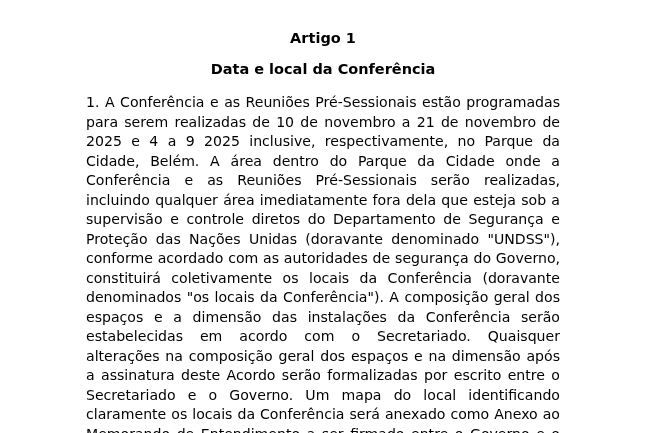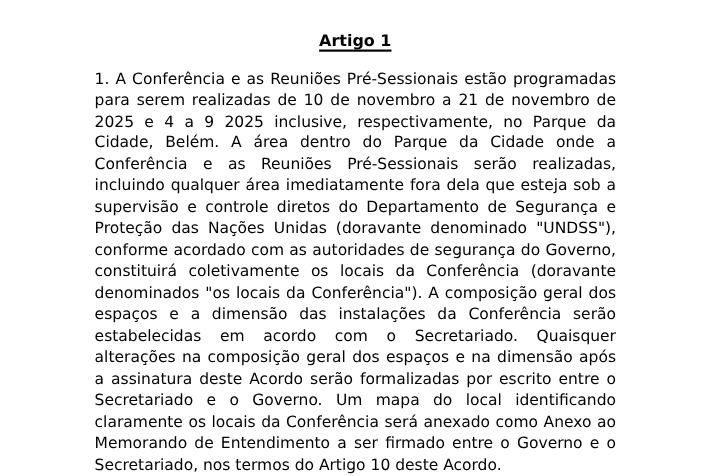--- a/index.html
+++ b/index.html
@@ -31,21 +31,20 @@
   .heading {
     text-align: center;
     font-weight: bold;
     font-size: 14.5px;
     line-height: 19.5px;
     letter-spacing: 0px;
     color: #000000;
     margin: 0;
   }
   .heading span {
-    text-decoration: underline;
     text-decoration-thickness: 1.6px;
     text-underline-offset: 2.5px;
   }
   .heading-1 {
     margin-top: 29px;
   }
   .heading-2 {
     margin-top: 11px;
   }
   .body-paragraph {
@@ -66,19 +65,20 @@
   }
 </style>
 </head>
 <body>
 
 <div class="page">
   <div class="content">
 
     <div class="heading heading-1"><span>Artigo 1</span></div>
 
+    <div class="heading heading-2"><span>Data e local da Conferência</span></div>
 
     <p class="body-paragraph para-1">1. A Conferência e as Reuniões Pré-Sessionais estão programadas para serem realizadas de 10 de novembro a 21 de novembro de 2025 e 4 a 9 2025 inclusive, respectivamente, no Parque da Cidade, Belém. A área dentro do Parque da Cidade onde a Conferência e as Reuniões Pré-Sessionais serão realizadas, incluindo qualquer área imediatamente fora dela que esteja sob a supervisão e controle diretos do Departamento de Segurança e Proteção das Nações Unidas (doravante denominado "UNDSS"), conforme acordado com as autoridades de segurança do Governo, constituirá coletivamente os locais da Conferência (doravante denominados "os locais da Conferência"). A composição geral dos espaços e a dimensão das instalações da Conferência serão estabelecidas em acordo com o Secretariado. Quaisquer alterações na composição geral dos espaços e na dimensão após a assinatura deste Acordo serão formalizadas por escrito entre o Secretariado e o Governo. Um mapa do local identificando claramente os locais da Conferência será anexado como Anexo ao Memorando de Entendimento a ser firmado entre o Governo e o Secretariado, nos termos do Artigo 10 deste Acordo.</p>
 
     <p class="body-paragraph para-2"></p>
 
   </div>
 </div>
 
 </body></html>

